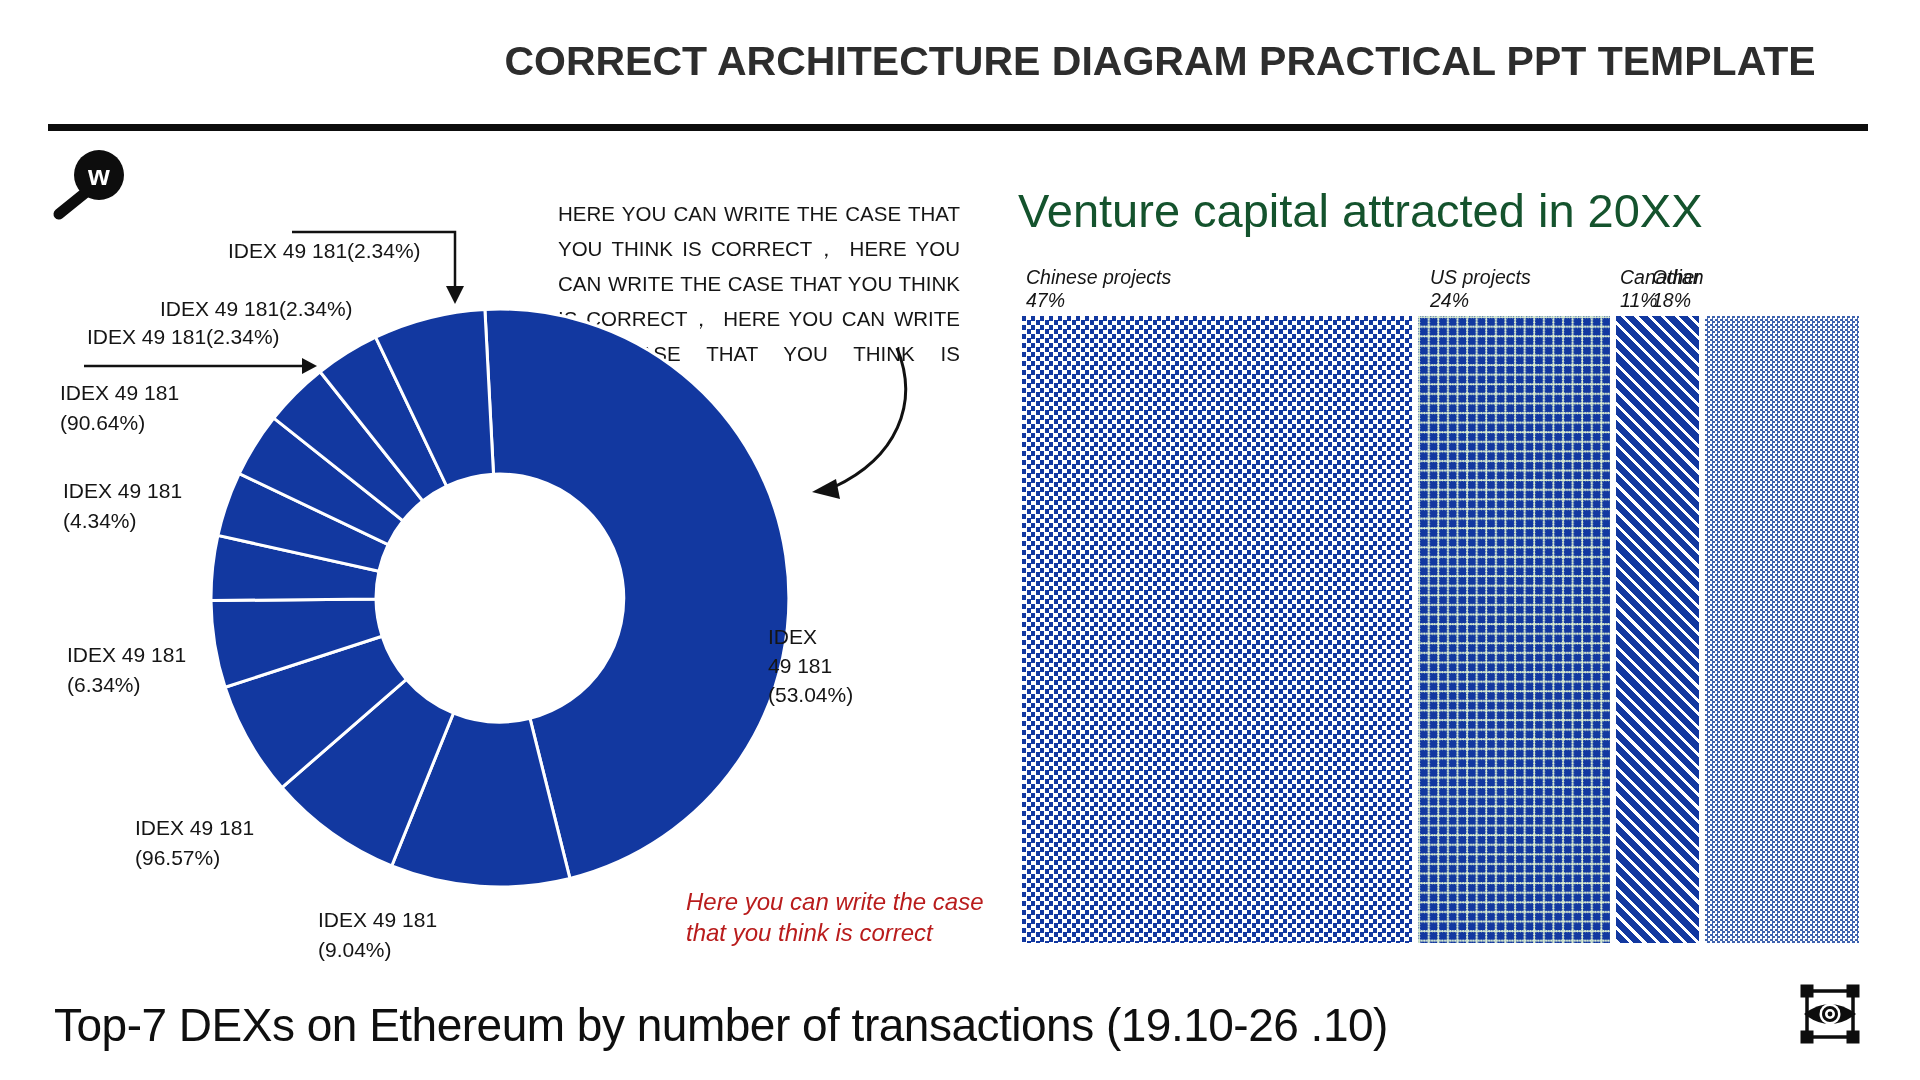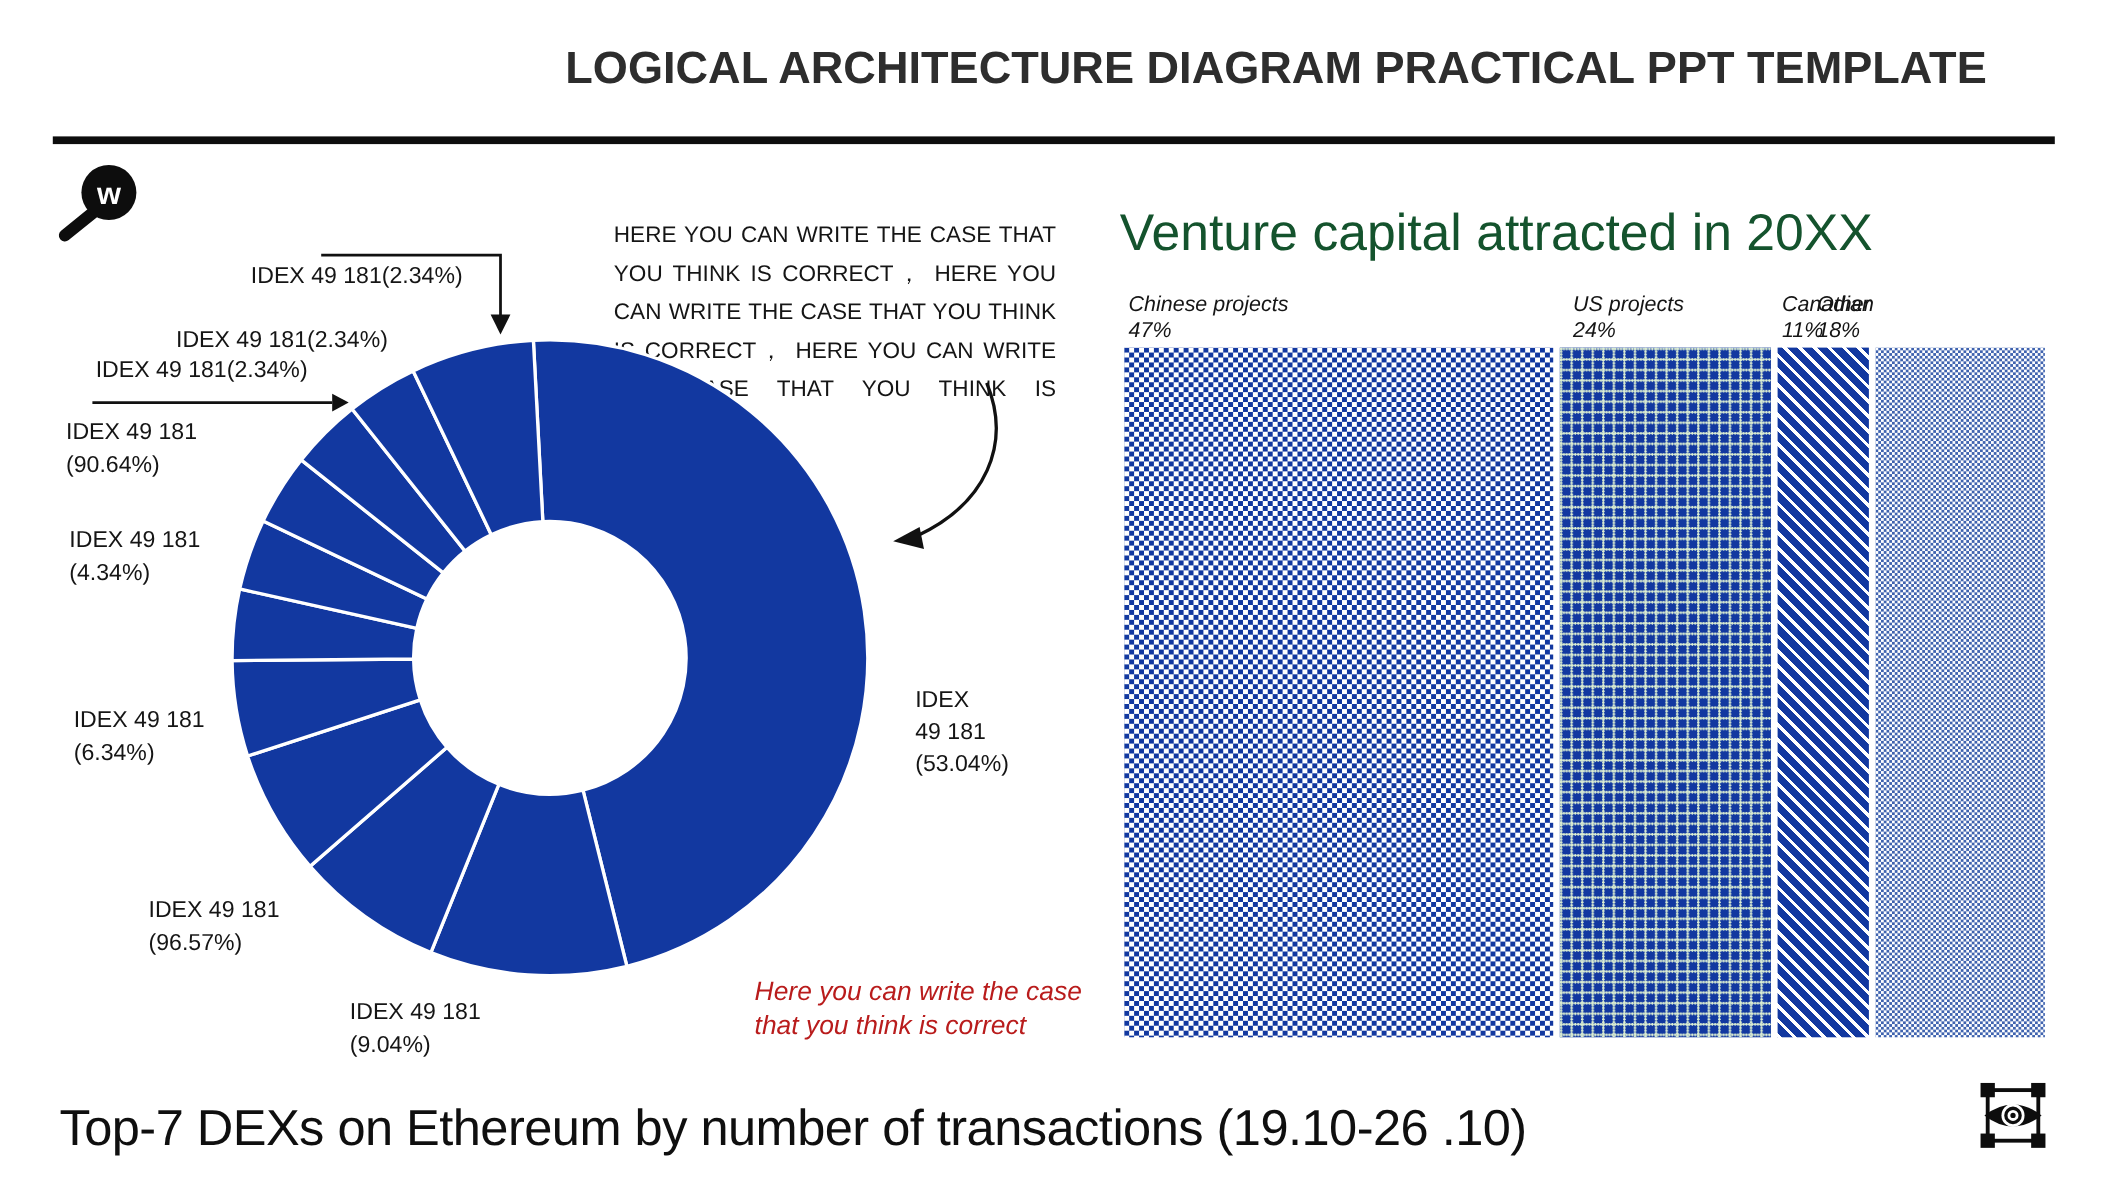--- a/index.html
+++ b/index.html
@@ -18,21 +18,21 @@
   
   .dlabel{position:absolute;font-size:21px;line-height:30px;color:#151515;white-space:pre-line;}
   .dl1{left:228px;top:236px;}
   .dl2{left:160px;top:294px;}
   .dl3{left:87px;top:322px;}
   .dl4{left:60px;top:378px;}
   .dl5{left:63px;top:476px;}
   .dl6{left:67px;top:640px;}
   .dl7{left:135px;top:813px;}
   .dl8{left:318px;top:905px;}
-  .dl9{left:832px;top:622px;line-height:29px;}
+  .dl9{left:768px;top:622px;line-height:29px;}
 
   .annot-top{position:absolute;left:558px;top:196px;width:402px;font-size:20.5px;
              line-height:35px;color:#151515;text-align:justify;}
   .annot-bottom{position:absolute;left:686px;top:886px;font-size:24px;line-height:31px;
                 color:#b91c1c;white-space:pre-line;font-style:italic;}
 
   
   .chart-svg{position:absolute;left:0;top:0;pointer-events:none;}
   .donut-slice{fill:#1238a0;stroke:#ffffff;stroke-width:3;}
   .conn{fill:none;stroke:#111;stroke-width:2.5;}
@@ -68,21 +68,21 @@
 
   
   .footer-title{position:absolute;left:54px;top:998px;font-size:46px;font-weight:400;
                 color:#0f0f0f;letter-spacing:-0.5px;}
 </style>
 </head>
 <body>
 
 <div id="page">
 
-  <div class="main-title">LOGICAL ARCHITECTURE DIAGRAM PRACTICAL PPT TEMPLATE</div>
+  <div class="main-title">CORRECT ARCHITECTURE DIAGRAM PRACTICAL PPT TEMPLATE</div>
   <div class="divider"></div>
 
   <svg class="mag-icon" width="95" height="90" viewBox="0 0 95 90">
     <line x1="40" y1="53" x2="14" y2="74" stroke="#0d0d0d" stroke-width="11" stroke-linecap="round"></line>
     <circle cx="54" cy="35" r="25" fill="#0d0d0d"></circle>
     <text x="54" y="45" text-anchor="middle" font-size="28" font-weight="bold" fill="#ffffff" font-family="Liberation Sans, DejaVu Sans, sans-serif">w</text>
   </svg>
 
   <div class="annot-top">HERE YOU CAN WRITE THE CASE THAT YOU THINK IS CORRECT，  HERE YOU CAN WRITE THE CASE THAT YOU THINK IS CORRECT，  HERE YOU CAN WRITE THE CASE THAT YOU THINK IS CORRECT</div>
 

